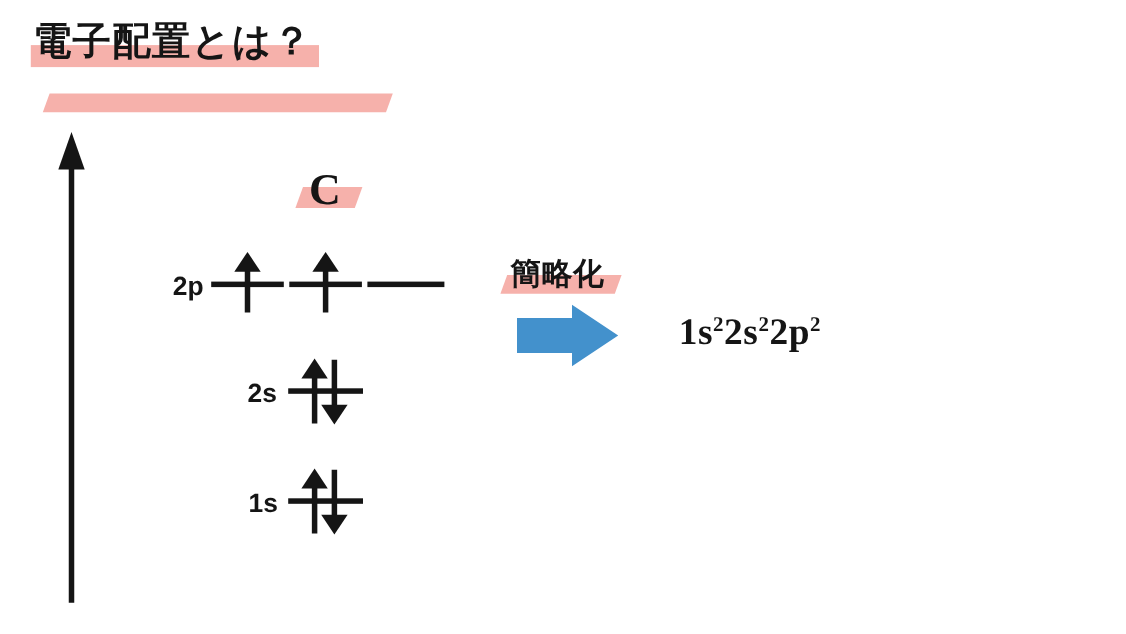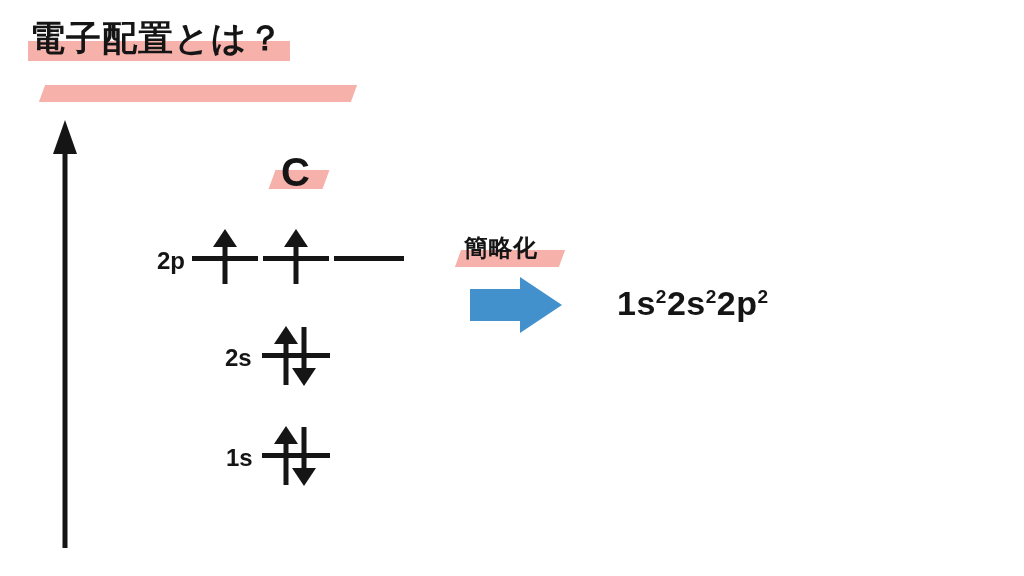--- a/index.html
+++ b/index.html
@@ -36,20 +36,21 @@
     z-index: 1;
     transform: skewX(-20deg);
   }
 
   .txt {
     position: absolute;
     z-index: 2;
     color: #151515;
     white-space: nowrap;
     line-height: 1;
+    font-family: Liberation Serif, serif;
   }
 
   
   #title-text {
     left: 30px;
     top: 20px;
     font-size: 35px;
     font-weight: bold;
     letter-spacing: 1px;
   }
@@ -113,21 +114,21 @@
   }
   .spin-arrow {
     position: absolute;
     z-index: 3;
   }
 
   
   #simplify-text {
     left: 464px;
     top: 236px;
-    font-size: 24px;
+    font-size: 28px;
     font-weight: bold;
     letter-spacing: 0.5px;
   }
   #simplify-highlight {
     left: 458px;
     top: 250px;
     width: 104px;
     height: 17px;
   }
   #simplify-arrow {

